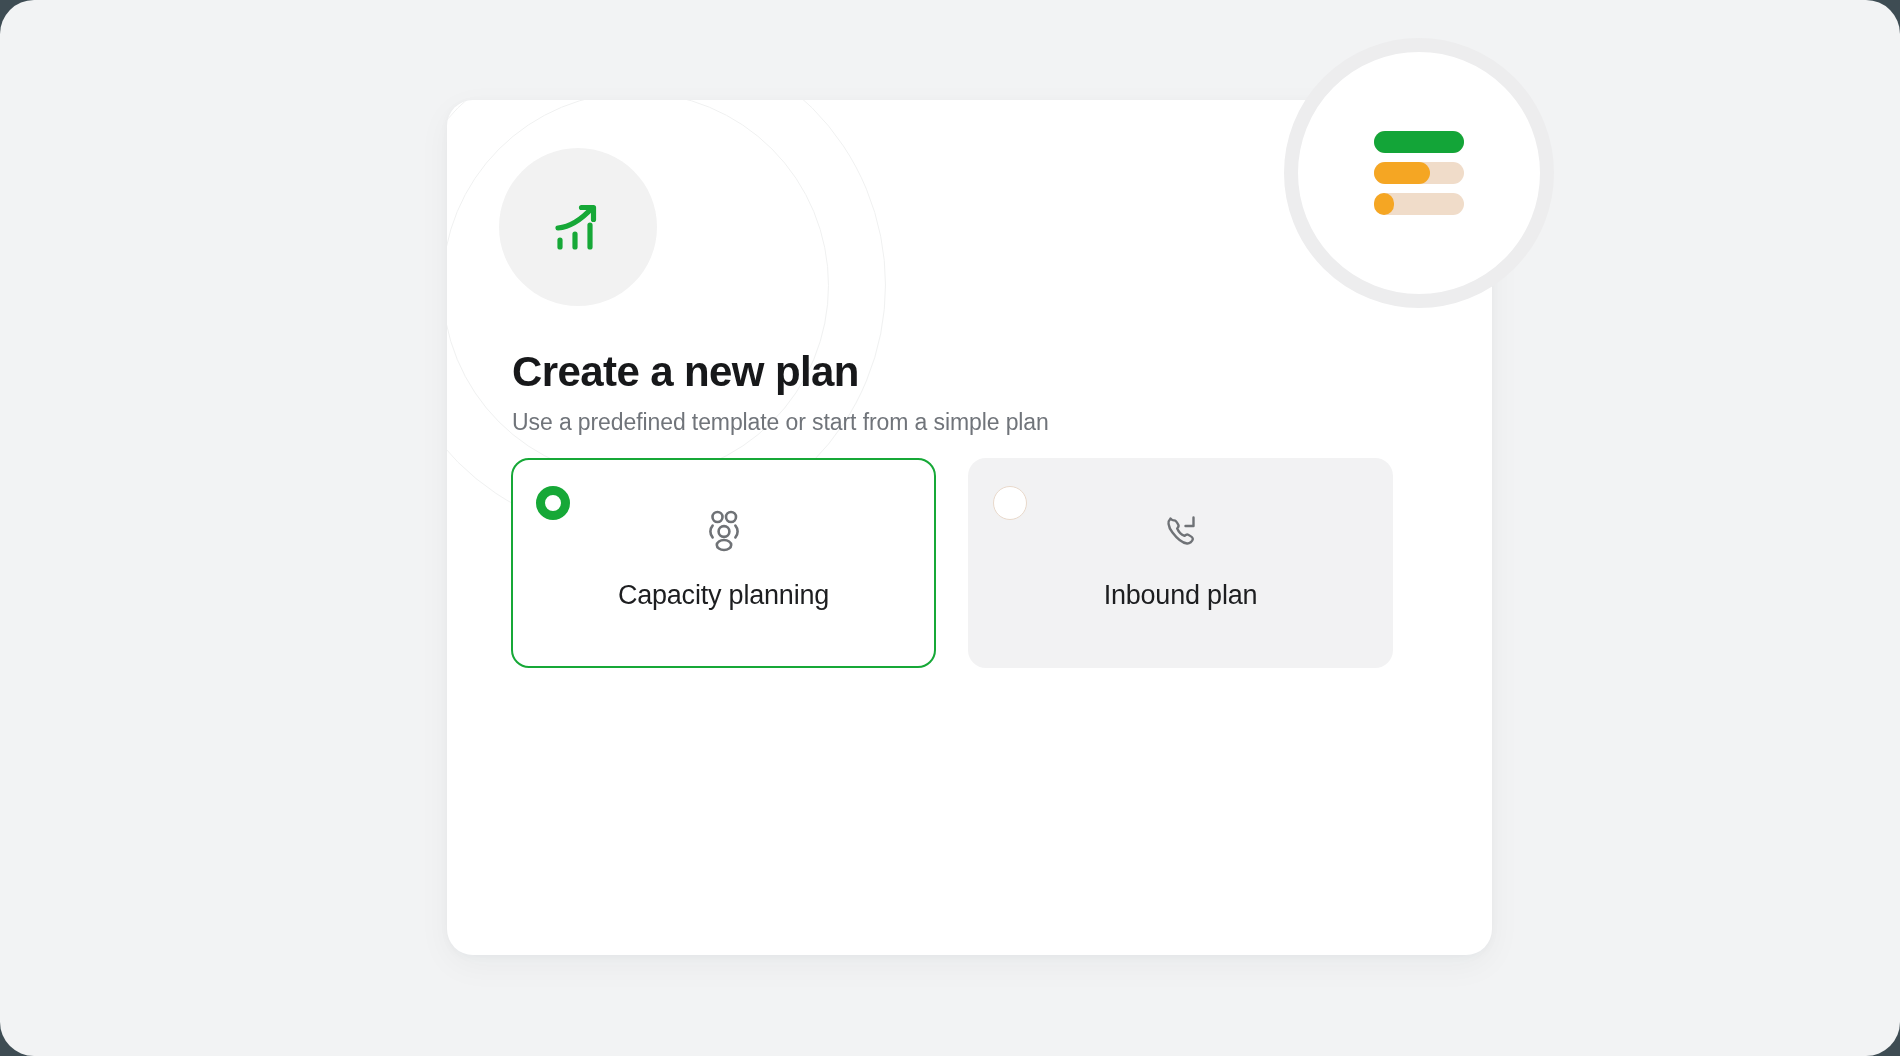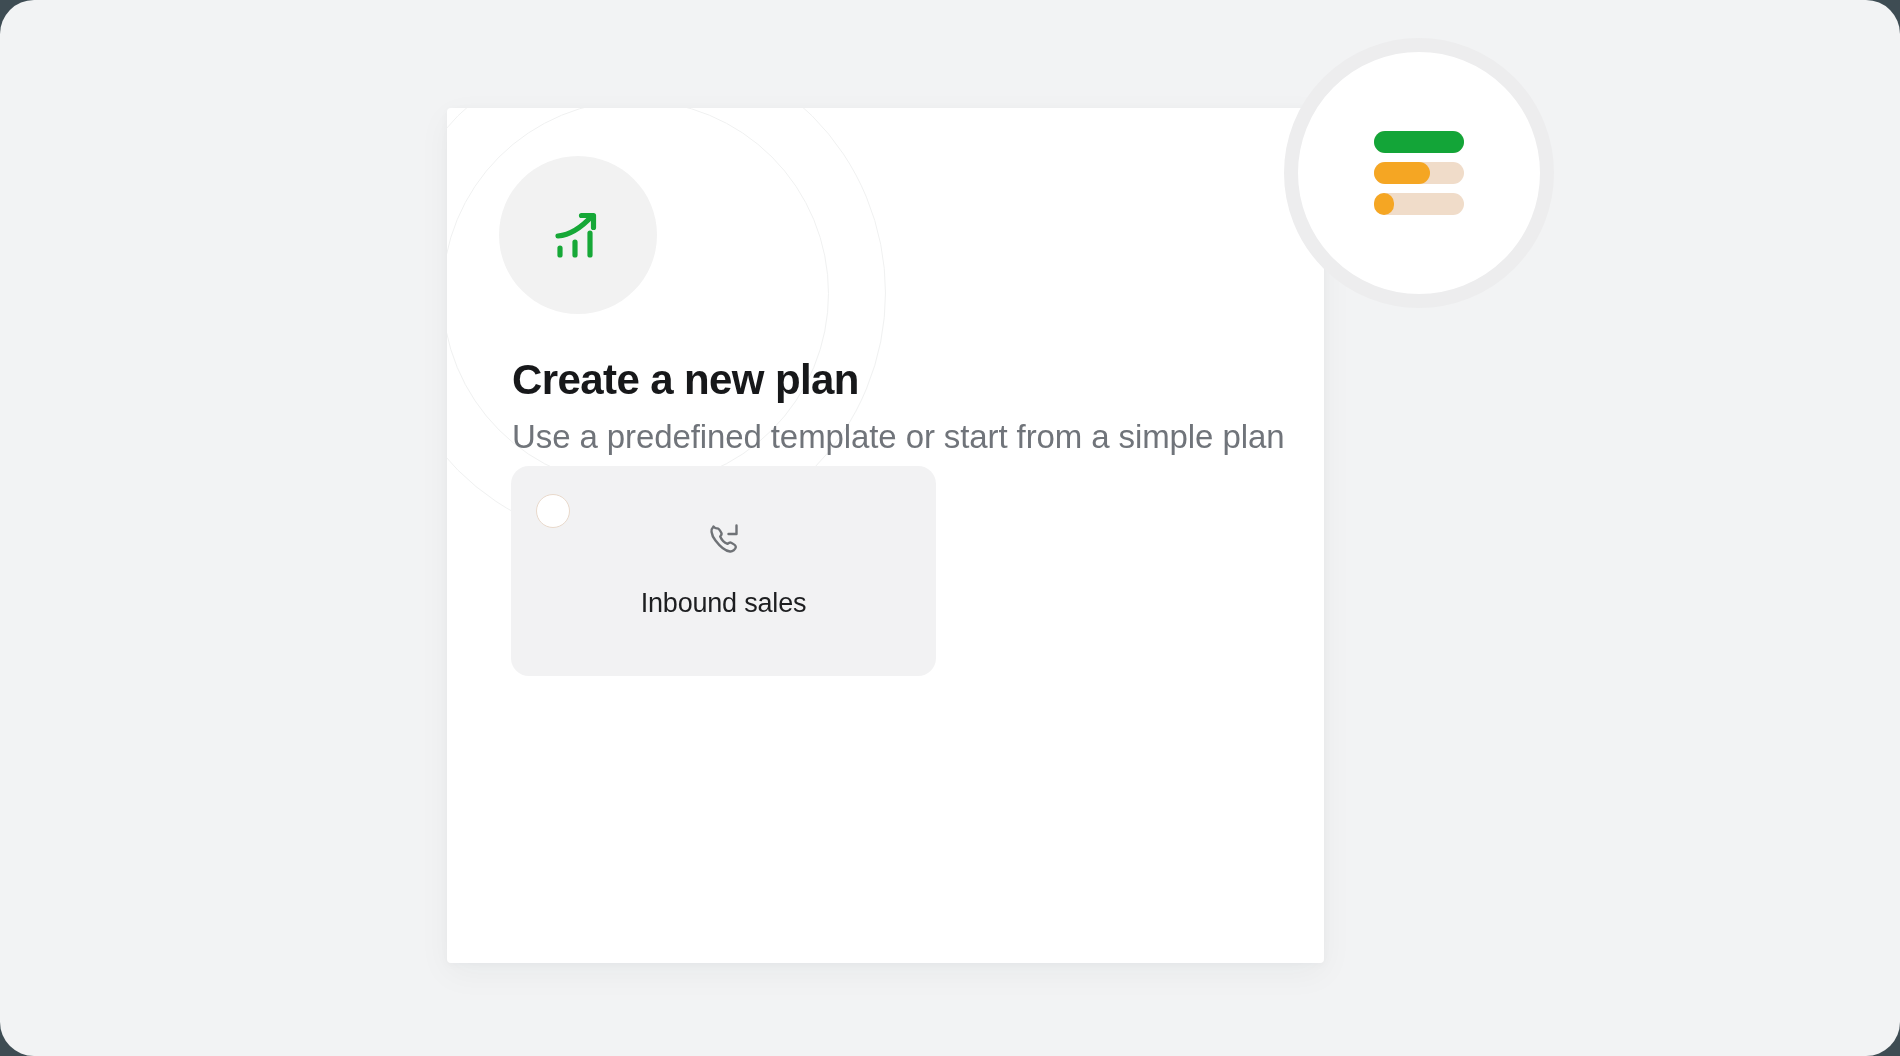--- a/index.html
+++ b/index.html
@@ -18,25 +18,25 @@
     height: 1056px;
     background: #f2f3f4;
     border-radius: 34px;
     overflow: hidden;
   }
 
   
   #panel {
     position: absolute;
     left: 447px;
-    top: 108px;
-    width: 877px;
+    top: 100px;
+    width: 1045px;
     height: 855px;
     background: #ffffff;
-    border-radius: 4px;
+    border-radius: 26px;
     box-shadow: 0 10px 34px rgba(30, 40, 50, 0.045),
                 0 2px 8px rgba(30, 40, 50, 0.03);
     overflow: hidden;
   }
 
   
   .ring {
     position: absolute;
     border-radius: 50%;
     border: 1.4px solid #f0f1f1;
@@ -68,21 +68,21 @@
   #page-title {
     margin: 0;
     font-size: 42px;
     font-weight: 700;
     letter-spacing: -0.6px;
     color: #17181a;
     line-height: 1.12;
   }
   #page-subtitle {
     margin: 14px 0 0 0;
-    font-size: 33px;
+    font-size: 23px;
     font-weight: 400;
     color: #70747a;
     letter-spacing: -0.1px;
     line-height: 1.2;
   }
 
   
   #options-grid {
     position: absolute;
     left: 64px;
@@ -202,36 +202,52 @@
       </svg>
     </div>
 
     <div id="heading-block">
       <h1 id="page-title">Create a new plan</h1>
       <p id="page-subtitle">Use a predefined template or start from a simple plan</p>
     </div>
 
     <div id="options-grid">
 
+      <div class="option-card selected">
+        <span class="radio"></span>
+        <span class="option-icon">
+          <svg width="54" height="54" viewBox="0 0 54 54" aria-hidden="true">
+            <g stroke="#6f7276" stroke-width="2.6" fill="none">
+              <circle cx="20.5" cy="13" r="5"></circle>
+              <circle cx="34" cy="13" r="5"></circle>
+              <circle cx="27" cy="27.5" r="5.4"></circle>
+              <ellipse cx="27" cy="41" rx="7.2" ry="5"></ellipse>
+              <path d="M15.6 33.4 A9 9 0 0 1 15.6 21.6" stroke-linecap="round"></path>
+              <path d="M38.4 21.6 A9 9 0 0 1 38.4 33.4" stroke-linecap="round"></path>
+            </g>
+          </svg>
+        </span>
+        <span class="option-label">Capacity planning</span>
+      </div>
 
 
 
       <div class="option-card">
         <span class="radio"></span>
         <span class="option-icon">
           <svg width="54" height="54" viewBox="0 0 54 54" aria-hidden="true">
             <path d="M16.5 14.5 C13.5 17.5, 14 22.5, 18.5 28.5 C23 34.5, 28.5 39, 33 39.5
                      C35.5 39.8, 38.5 37.5, 38.8 35.2 C39 33.5, 36.2 31.8, 34.2 30.8
                      C32.8 30.1, 31.6 31, 30.6 31.9 C27.8 30.8, 24.4 27.4, 23.2 24.5
                      C24.1 23.5, 25.1 22.4, 24.4 21 C23.4 19, 21.7 16.2, 20 16.4
                      C18.7 16.5, 17.4 15.5, 16.5 14.5 Z" stroke="#6f7276" stroke-width="2.4" fill="none" stroke-linejoin="round"></path>
             <path d="M39.5 13.5 L39.5 22 L31.5 22" stroke="#6f7276" stroke-width="2.4" fill="none" stroke-linecap="round" stroke-linejoin="round"></path>
           </svg>
         </span>
-        <span class="option-label">Inbound sales</span>
+        <span class="option-label">Inbound plan</span>
       </div>
 
     </div>
   </div>
 
   <div id="brand-badge">
     <div id="brand-bars">
       <div class="bar-track">
         <div class="bar-fill" style="width: 100%; background: rgb(19, 165, 56);"></div>
       </div>

